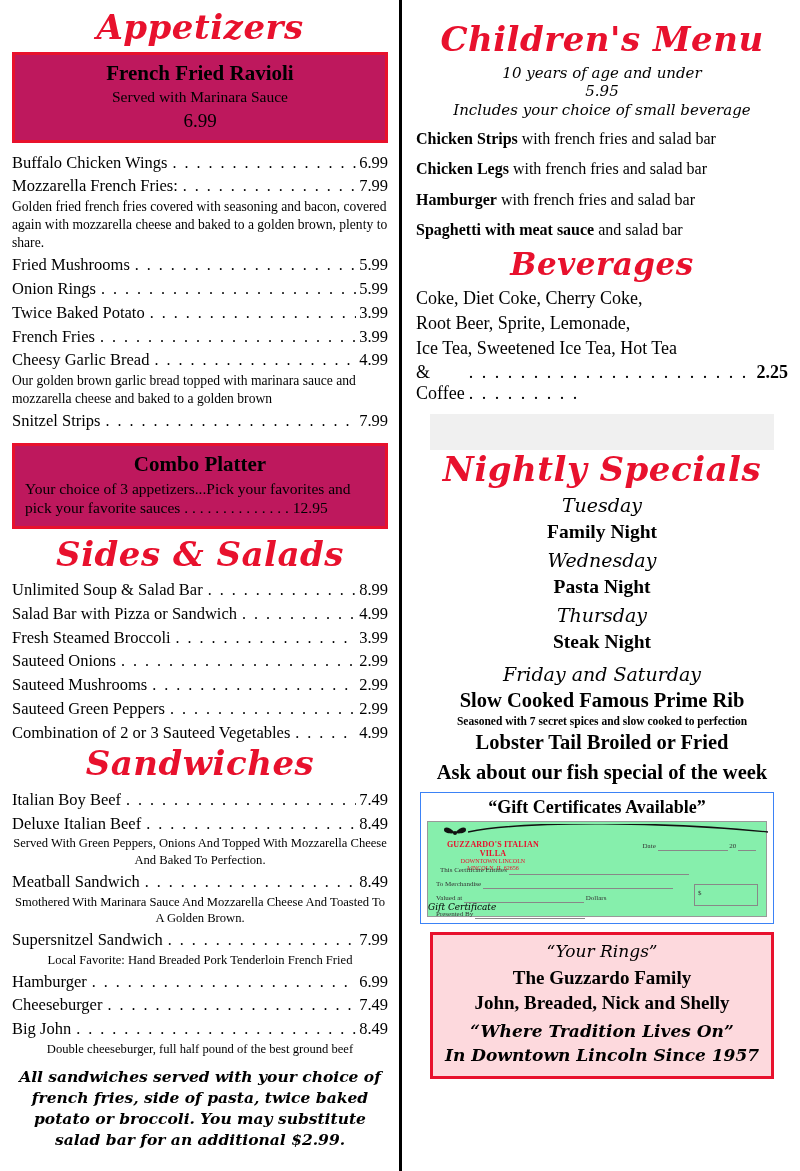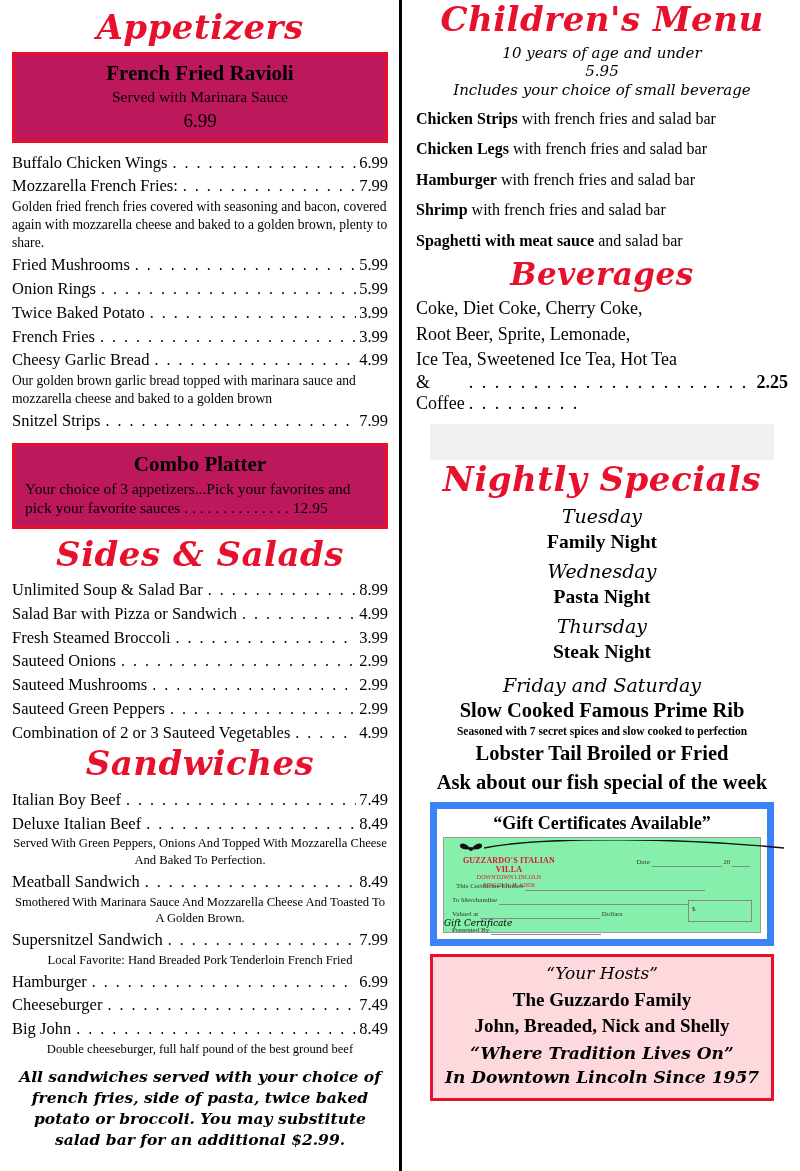--- a/index.html
+++ b/index.html
@@ -24,21 +24,21 @@
   .col {
     box-sizing: border-box;
     position: relative;
   }
   .col-left {
     width: 400px;
     padding: 8px 12px 6px 12px;
   }
   .col-right {
     width: 448px;
-    padding: 0 12px 6px 14px;
+    padding: 20px 12px 6px 14px;
     border-left: 2px solid #000;
   }
   .divider-vert {
     position: absolute;
     left: 399px;
     top: 0;
     width: 2px;
     height: 1171px;
     background: #000;
   }
@@ -179,22 +179,22 @@
   .ns-small {
     text-align: center;
     font-weight: bold;
     font-size: 11.5px;
     line-height: 1.3;
     margin-bottom: 2px;
   }
 
   
   .gc-box {
-    border: 7px solid #3b82f6;
-    margin: 6px 14px 6px 14px;
+    border: 1px solid #3b82f6;
+    margin: 6px 14px 6px 4px;
     padding: 4px 6px 6px 6px;
   }
   .gc-title {
     text-align: center;
     font-weight: bold;
     font-size: 18px;
     margin-bottom: 3px;
   }
   .gc-cert {
     border: 1px solid #999;
@@ -464,23 +464,20 @@
 
     <div>
       <div class="cm-item">
         <b>Chicken Strips</b><span> with french fries and salad bar</span>
       </div>
       <div class="cm-item">
         <b>Chicken Legs</b><span> with french fries and salad bar</span>
       </div>
       <div class="cm-item">
         <b>Hamburger</b><span> with french fries and salad bar</span>
-      </div>
-      <div class="cm-item">
-        <b>Shrimp</b><span> with french fries and salad bar</span>
       </div>
       <div class="cm-item">
         <b>Spaghetti with meat sauce</b><span> and salad bar</span>
       </div>
     </div>
 
     <div class="script-head small">Beverages</div>
 
     <div>
       <div class="bev-line">Coke, Diet Coke, Cherry Coke,</div>
@@ -562,21 +559,21 @@
         <div class="gc-row" style="left:8px; top:88px;text-align:right;">
           <span>Presented By</span>
           <span class="gc-ruled" style="width:110px;">&nbsp;</span>
         </div>
 
         <div class="gc-foot">Gift Certificate</div>
       </div>
     </div>
 
     <div class="hosts-box">
-      <div class="hosts-quote">“Your Hosts”</div>
+      <div class="hosts-quote">“Your Rings”</div>
       <div class="hosts-name">The Guzzardo Family</div>
       <div class="hosts-name">John, Breaded, Nick and Shelly</div>
       <div class="hosts-tag">“Where Tradition Lives On”</div>
       <div class="hosts-tag" style="margin-top:0">In Downtown Lincoln Since 1957</div>
     </div>
 
   </div>
 
   <div class="divider-vert"></div>
 </div>

